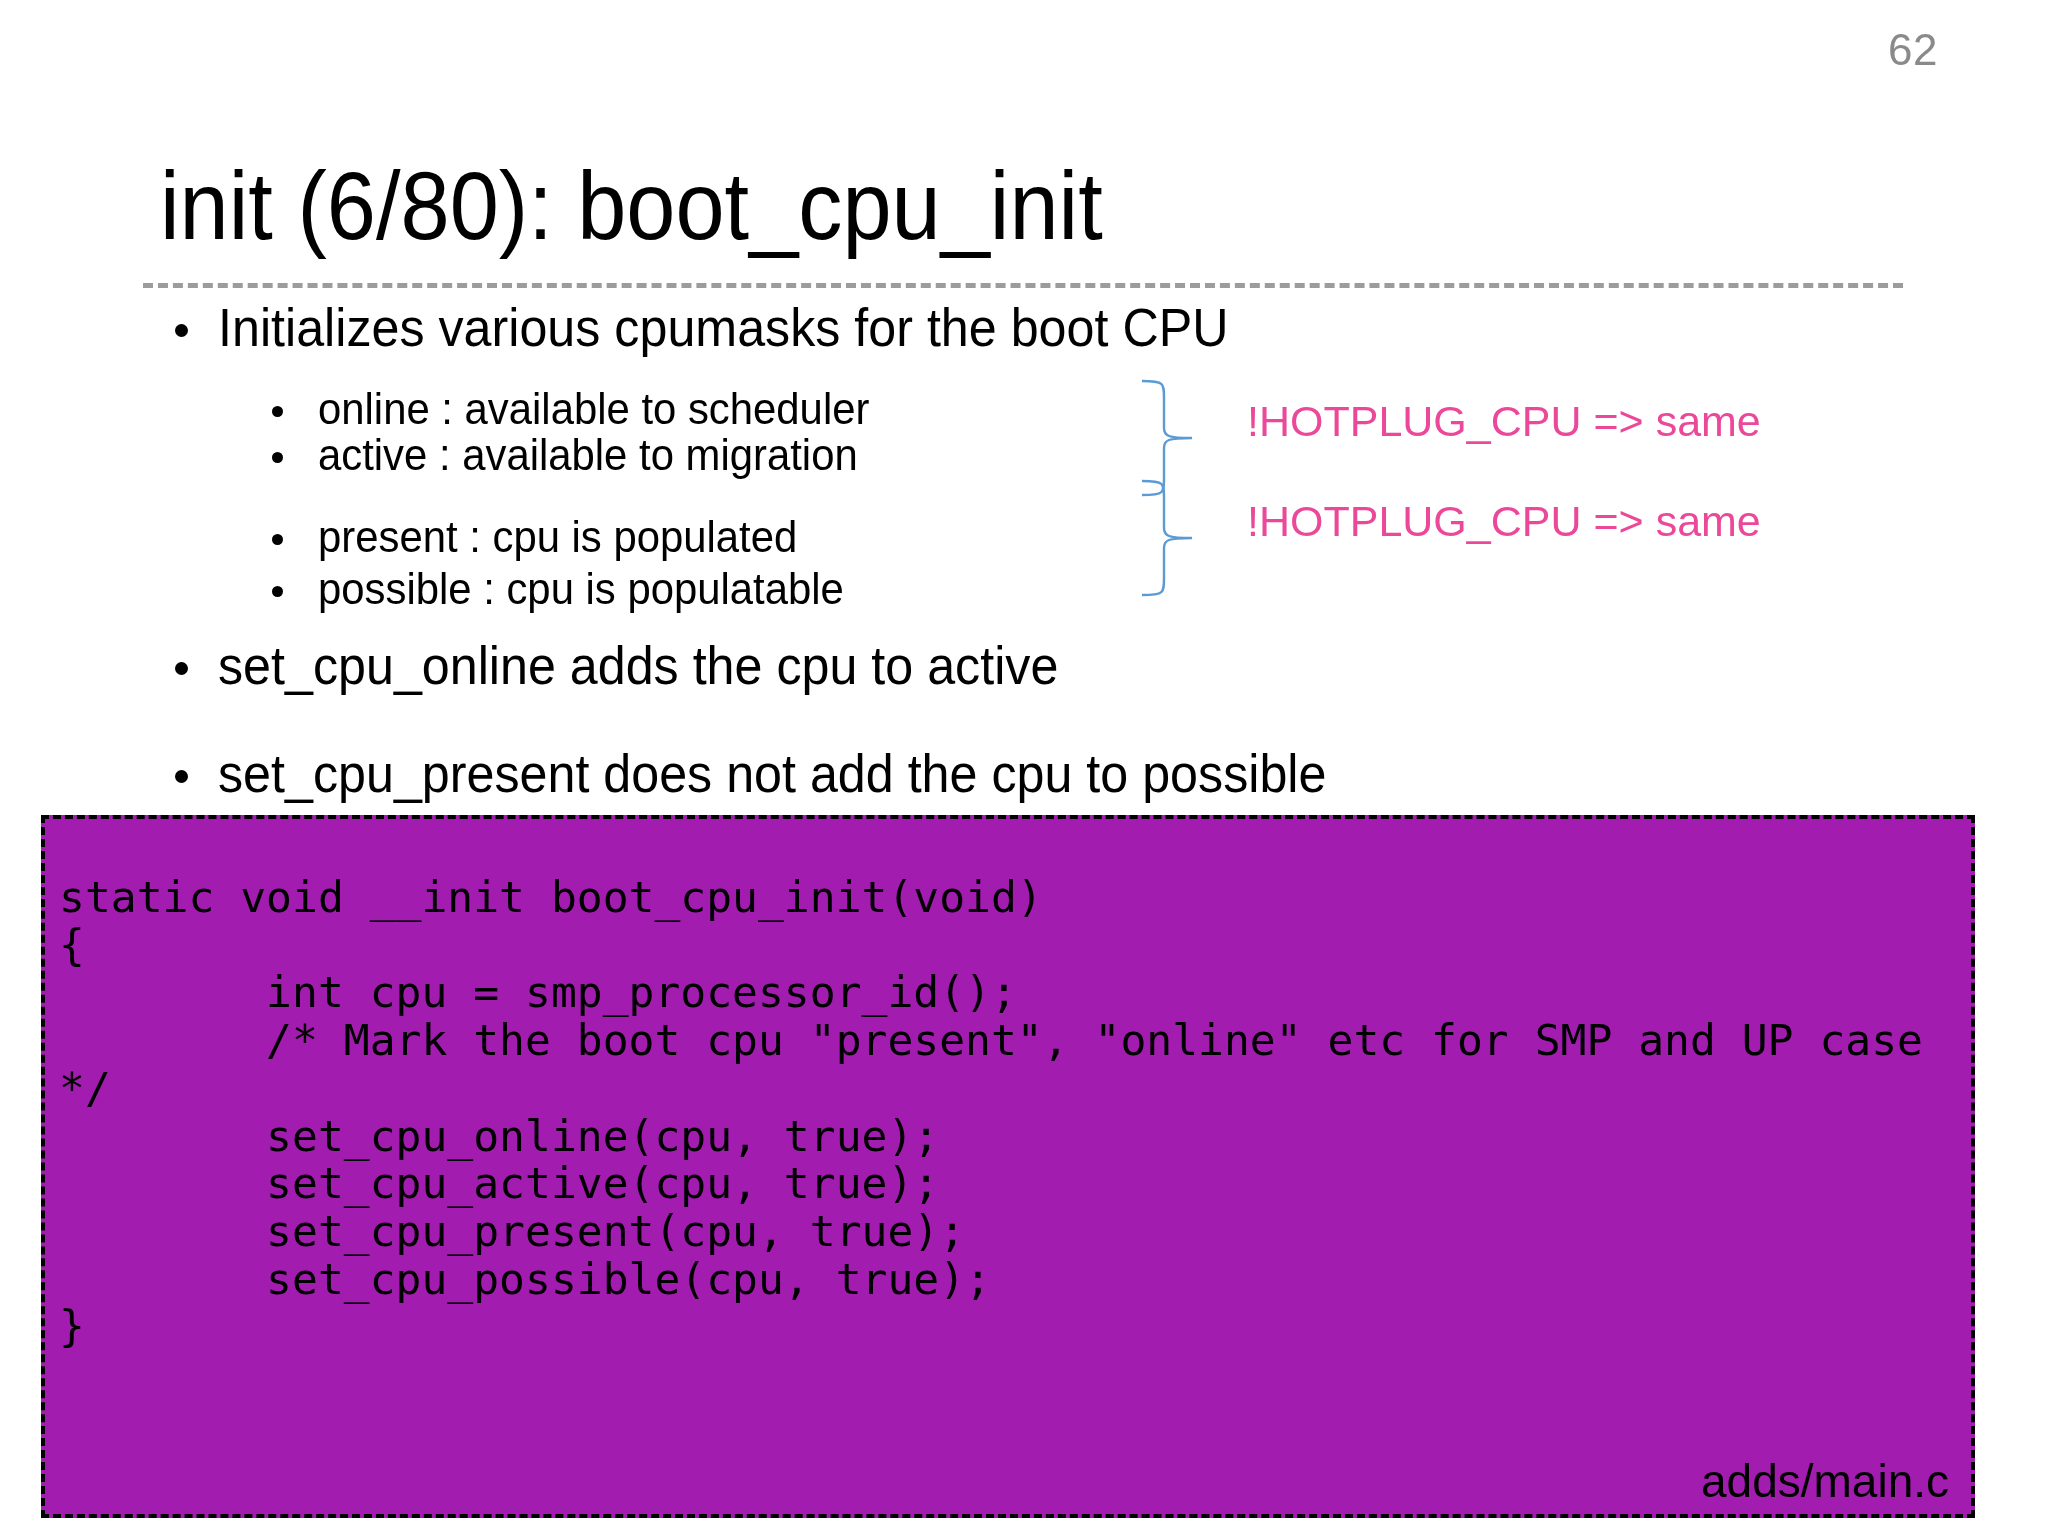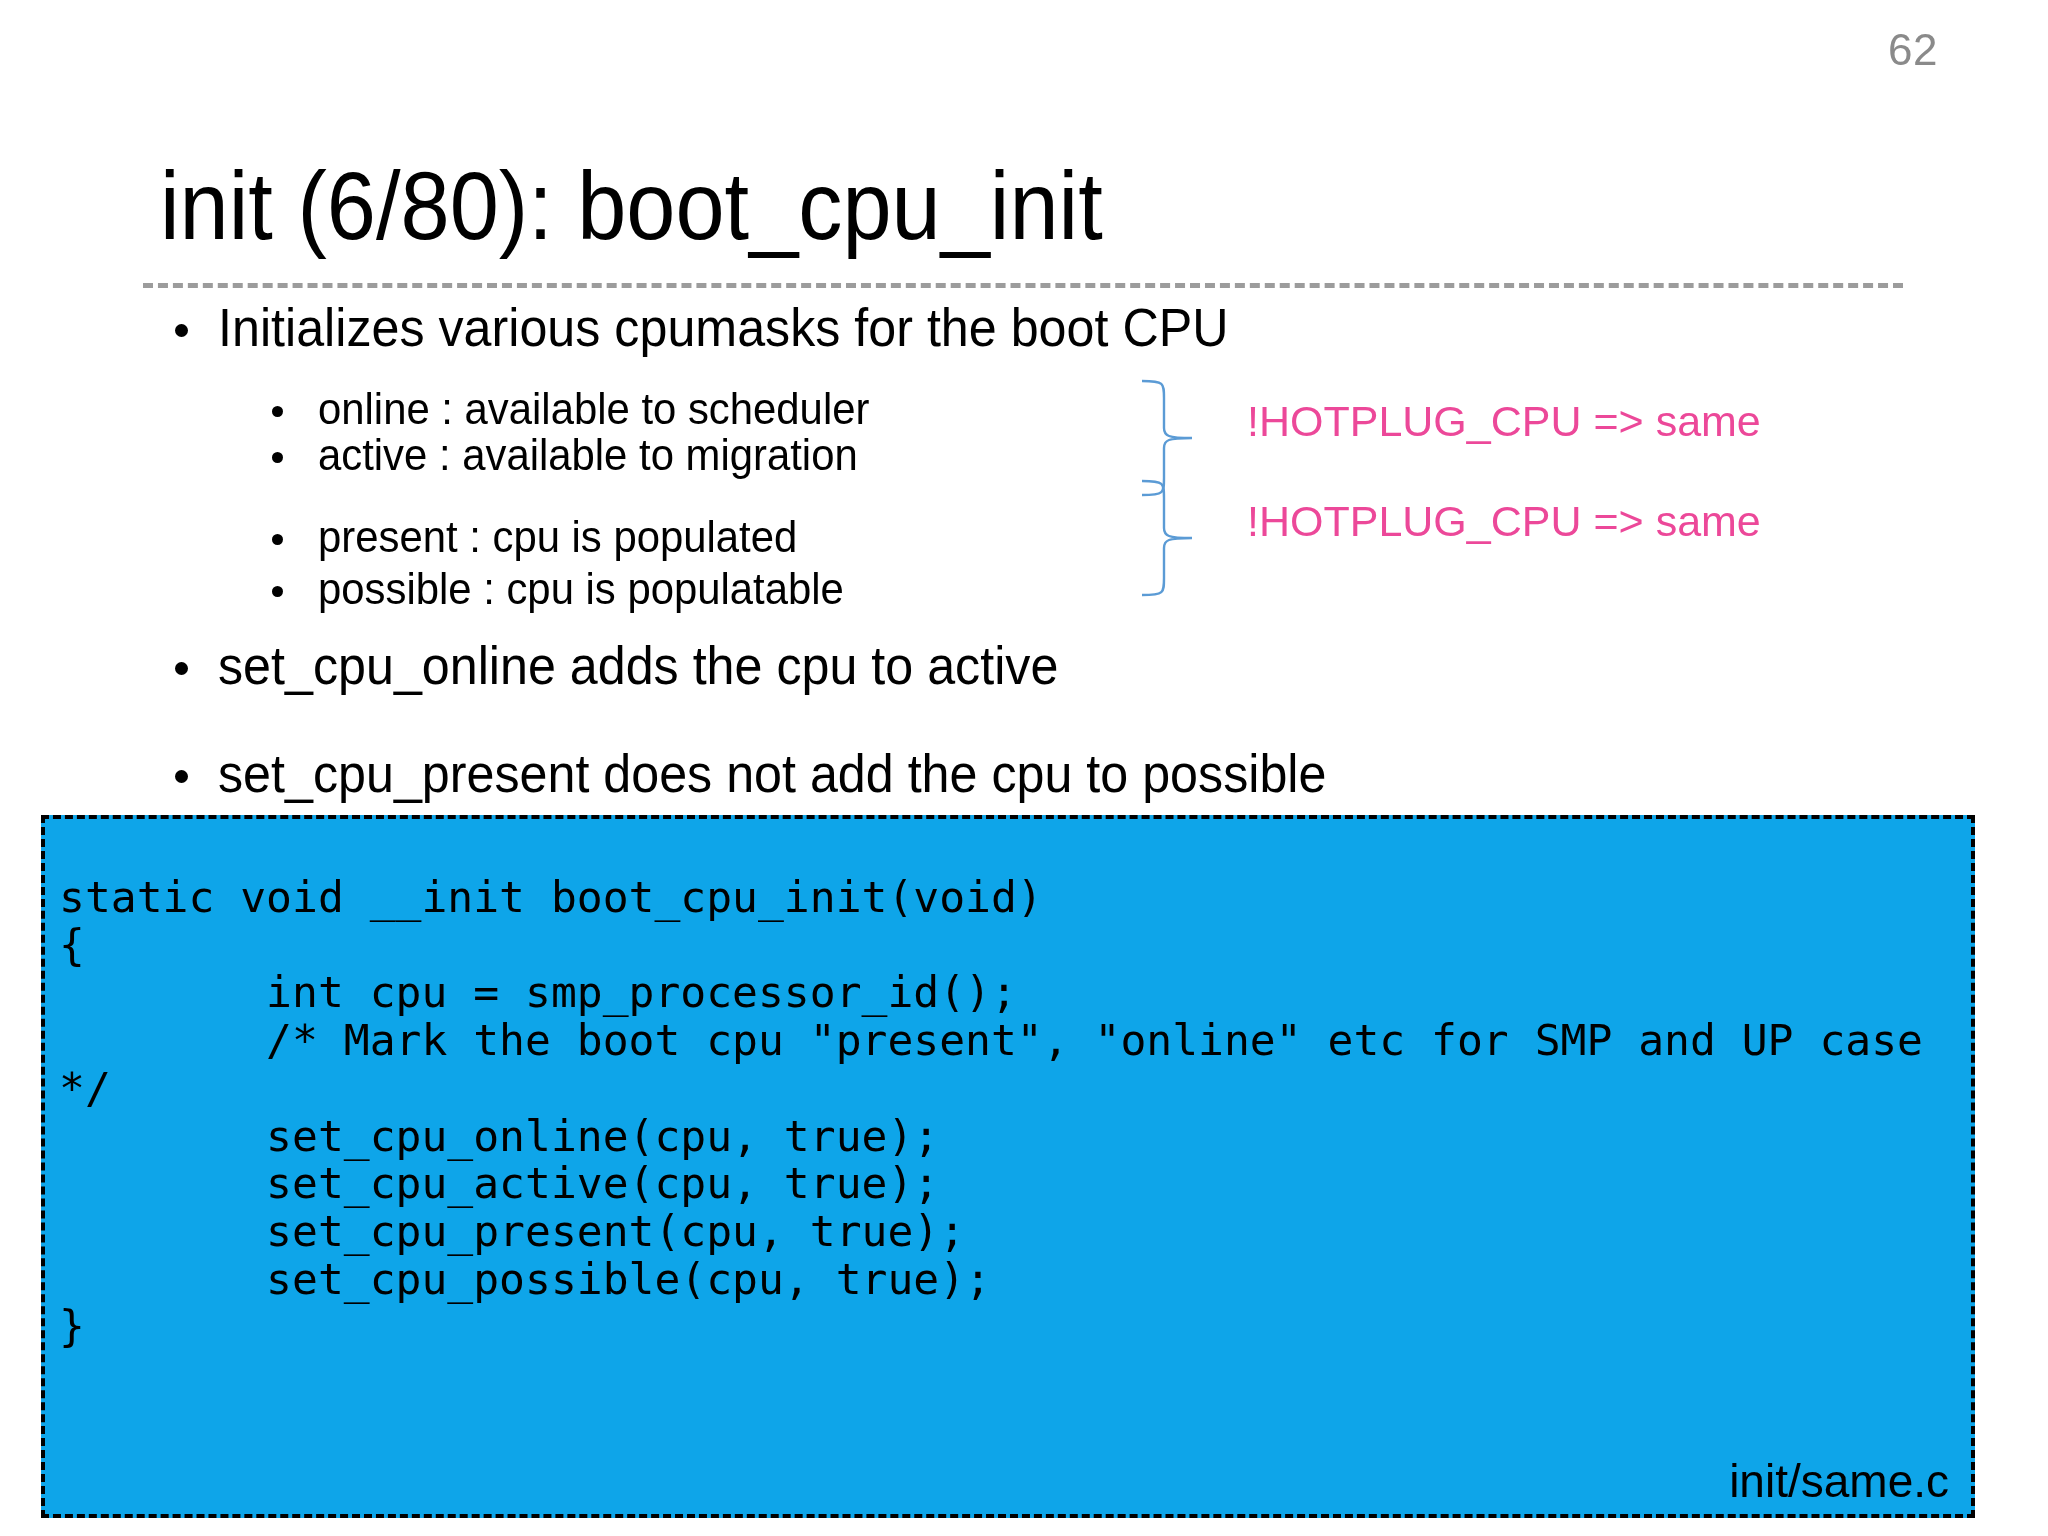--- a/index.html
+++ b/index.html
@@ -112,21 +112,21 @@
 
   
   #code-box {
     position: absolute;
     left: 41px;
     top: 815px;
     width: 1934px;
     height: 703px;
     box-sizing: border-box;
     border: 4px dashed #000000;
-    background: #0ea5e9;
+    background: #a21caf;
   }
   #code-text {
     position: absolute;
     left: 14px;
     top: 12px;
     font-family: "DejaVu Sans Mono", "Liberation Mono", monospace;
     font-size: 43px;
     line-height: 1.11;
     white-space: pre-wrap;
     color: #000000;
@@ -206,14 +206,14 @@
 <div id="code-box">
   <pre id="code-text">static void __init boot_cpu_init(void)
 {
         int cpu = smp_processor_id();
         /* Mark the boot cpu "present", "online" etc for SMP and UP case */
         set_cpu_online(cpu, true);
         set_cpu_active(cpu, true);
         set_cpu_present(cpu, true);
         set_cpu_possible(cpu, true);
 }</pre>
-  <div id="code-source">init/same.c</div>
+  <div id="code-source">adds/main.c</div>
 </div>
 
 </body></html>

